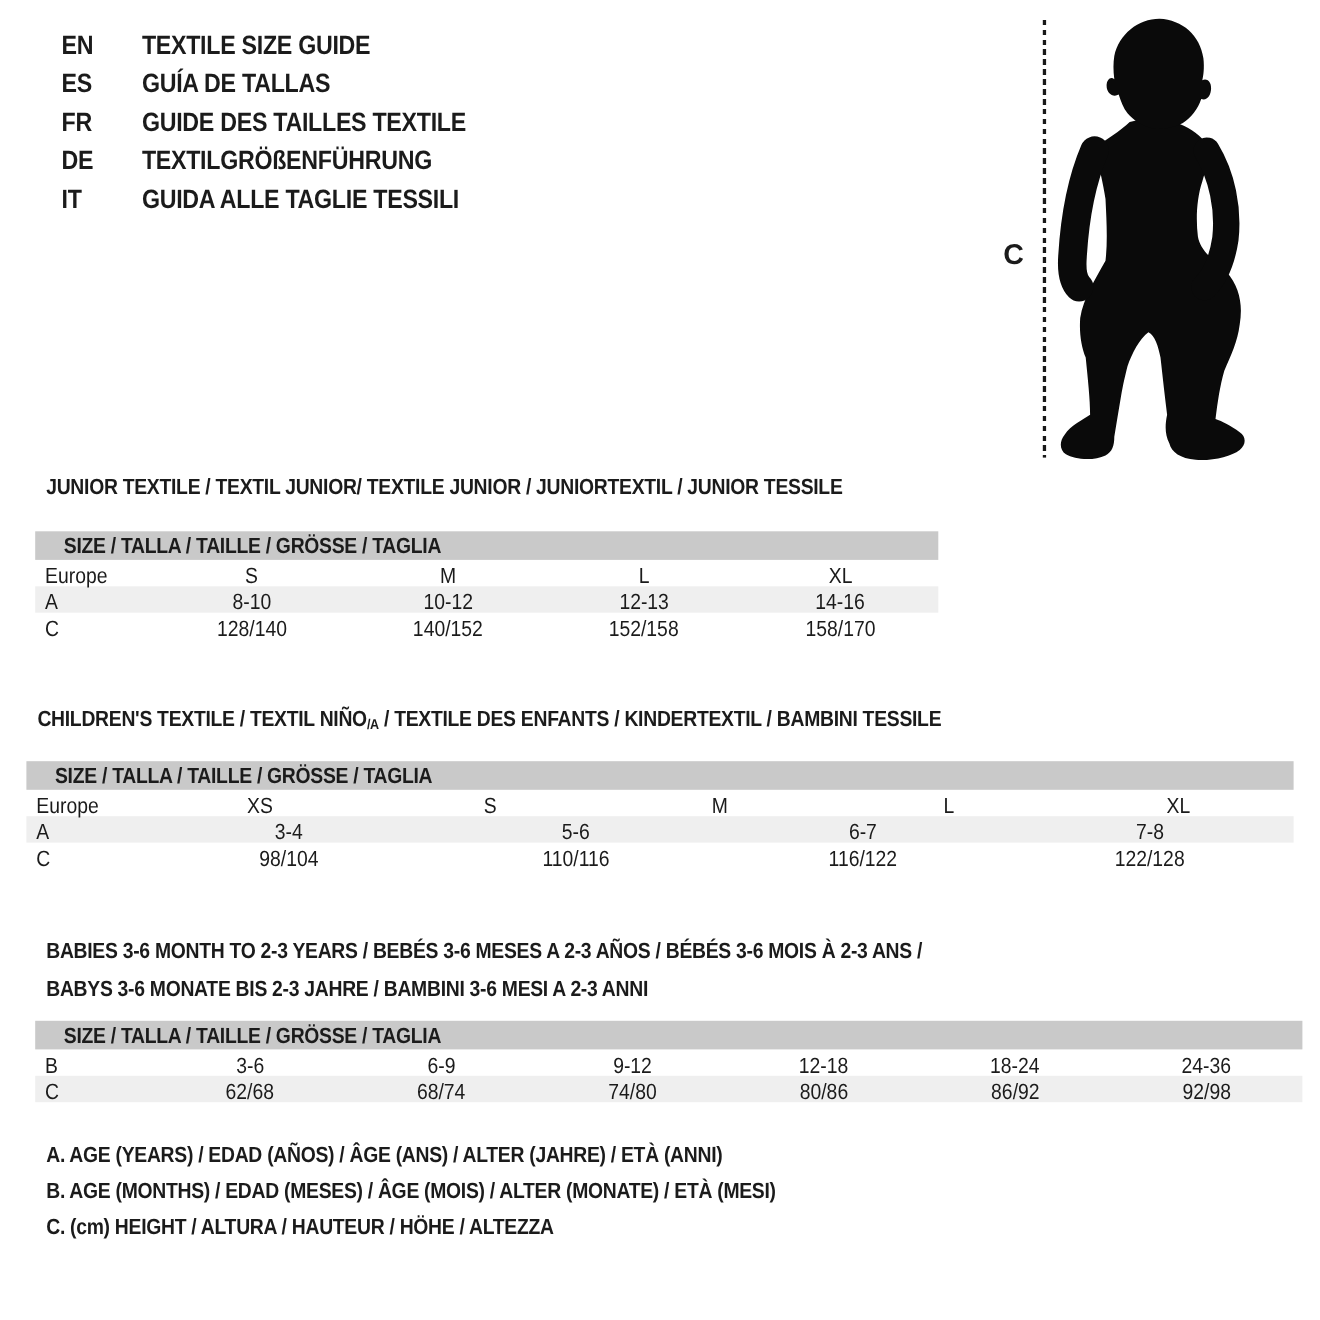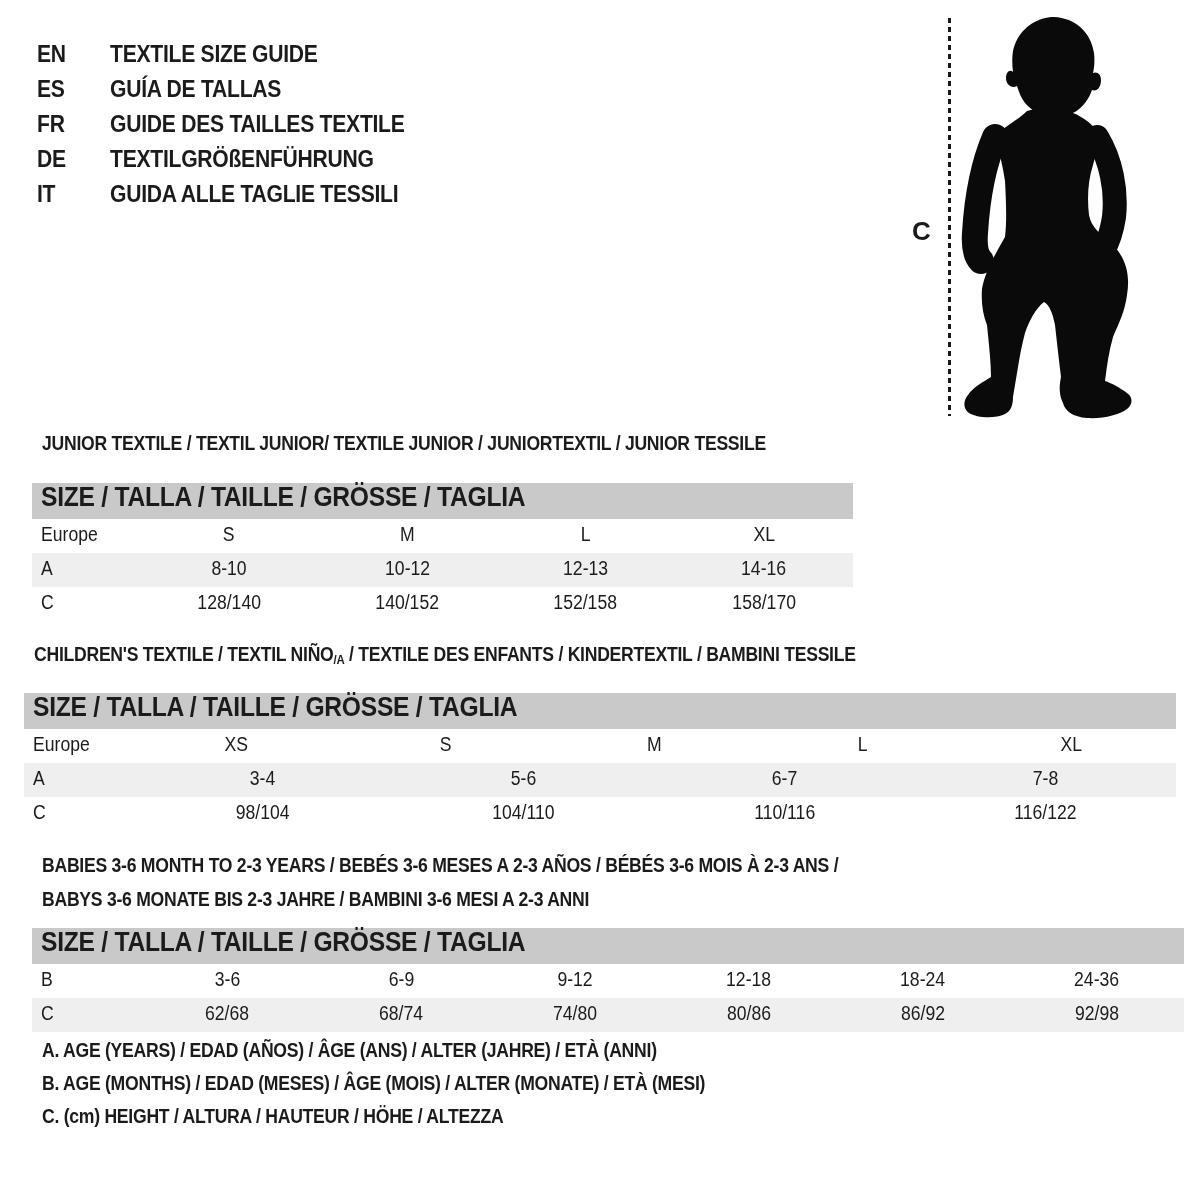--- a/index.html
+++ b/index.html
@@ -10,41 +10,41 @@
     color:#1b1b1b;
     overflow:hidden;
   }
   .abs { position:absolute; }
 
   
   .cx  { display:inline-block; transform:scaleX(0.88); transform-origin:0 50%; white-space:nowrap; }
   .cxc { display:inline-block; transform:scaleX(0.88); transform-origin:50% 50%; white-space:nowrap; }
 
   
-  .lang-list { left:37px; top:24px;margin-top:12px; }
+  .lang-list { left:56px; top:24px; }
   .lang-row { height:35px; line-height:35px; font-size:24px; font-weight:700; letter-spacing:-0.3px; }
   .lang-code { display:inline-block; width:73px; vertical-align:top; }
 
   
   .measure-line {
     left:948px; top:18px; width:3px; height:398px;
     background:repeating-linear-gradient(to bottom,#181818 0 5px, transparent 5px 9px);
   }
   .measure-label { left:912px; top:216px; font-size:26px; font-weight:700; }
   .silhouette { left:961px; top:14px; }
 
   
   .tbl { position:absolute; }
   .tbl-title { font-size:20px; font-weight:700; line-height:22px; letter-spacing:-0.3px; padding-left:10px; }
   .tbl-title .sub { font-size:13px; position:relative; top:3px; font-weight:700; }
   .band {
-    background:#c9c9c9; height:36px; line-height:28px;
-    font-size:28px; font-weight:700; letter-spacing:-0.3px; padding-left:9px;
+    background:#c9c9c9; height:26px; line-height:28px;
+    font-size:20px; font-weight:700; letter-spacing:-0.3px; padding-left:26px;
   }
-  .trow { display:flex; height:34px; line-height:31px; font-size:20px; font-weight:400; }
+  .trow { display:flex; height:24px; line-height:31px; font-size:20px; font-weight:400; }
   .trow.alt { background:#efefef; }
   .tlabel { width:108px; padding-left:9px; box-sizing:border-box; flex:none; }
   .tcell { flex:1 1 0; text-align:center; }
 
   .t1 { left:32px; top:432px; width:821px; }
   .t1 .band { margin-top:29px; }
   .t2 { left:24px; top:643px; width:1152px; }
   .t2 .band { margin-top:25px; }
   .t3 { left:32px; top:848px; width:1152px; }
   .t3 .tbl-title { line-height:34px; }
@@ -170,23 +170,23 @@
   <div class="trow alt">
     <div class="tlabel"><span class="cx">A</span></div>
     <div class="tcell"><span class="cxc">3-4</span></div>
     <div class="tcell"><span class="cxc">5-6</span></div>
     <div class="tcell"><span class="cxc">6-7</span></div>
     <div class="tcell"><span class="cxc">7-8</span></div>
   </div>
   <div class="trow">
     <div class="tlabel"><span class="cx">C</span></div>
     <div class="tcell"><span class="cxc">98/104</span></div>
-    <div class="tcell"><span class="cxc">104/110</span></div>
     <div class="tcell"><span class="cxc">110/116</span></div>
     <div class="tcell"><span class="cxc">116/122</span></div>
+    <div class="tcell"><span class="cxc">122/128</span></div>
   </div>
 </div>
 
 <div class="tbl t3">
   <div class="tbl-title">
     <div><span class="cx">BABIES 3-6 MONTH TO 2-3 YEARS / BEBÉS 3-6 MESES A 2-3 AÑOS / BÉBÉS 3-6 MOIS À 2-3 ANS /</span></div>
     <div><span class="cx">BABYS 3-6 MONATE BIS 2-3 JAHRE / BAMBINI 3-6 MESI A 2-3 ANNI</span></div>
   </div>
   <div class="band"><span class="cx">SIZE / TALLA / TAILLE / GRÖSSE / TAGLIA</span></div>
   <div class="trow">

